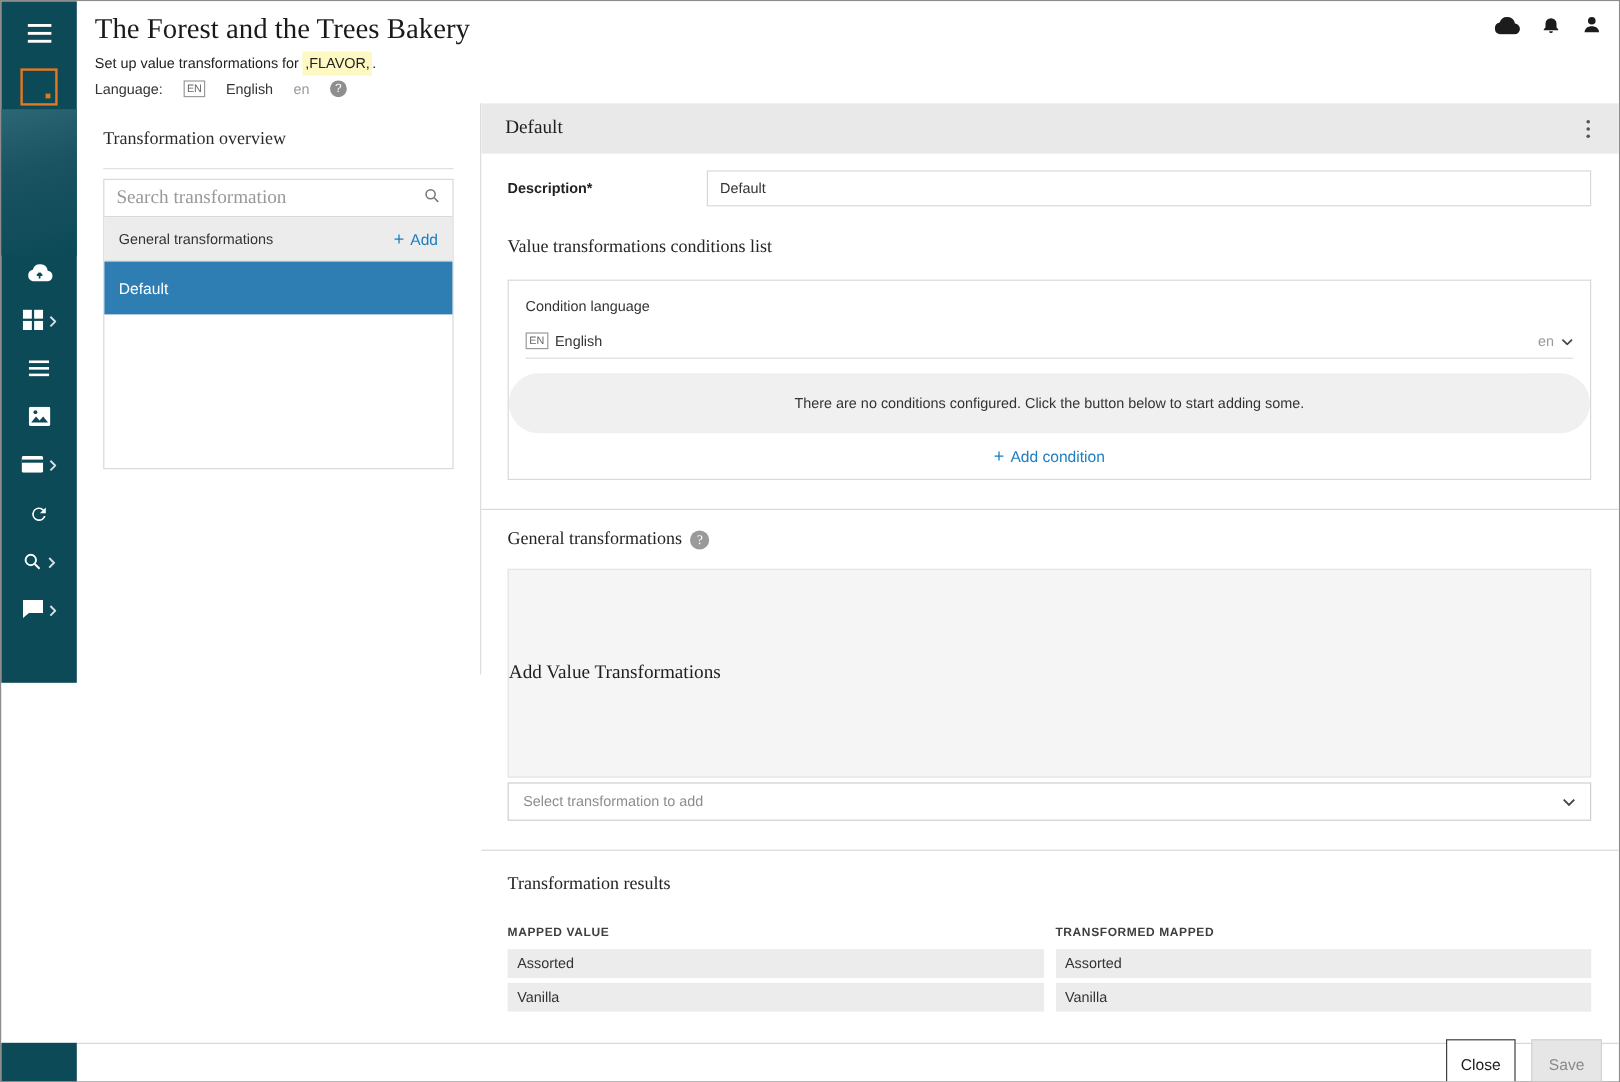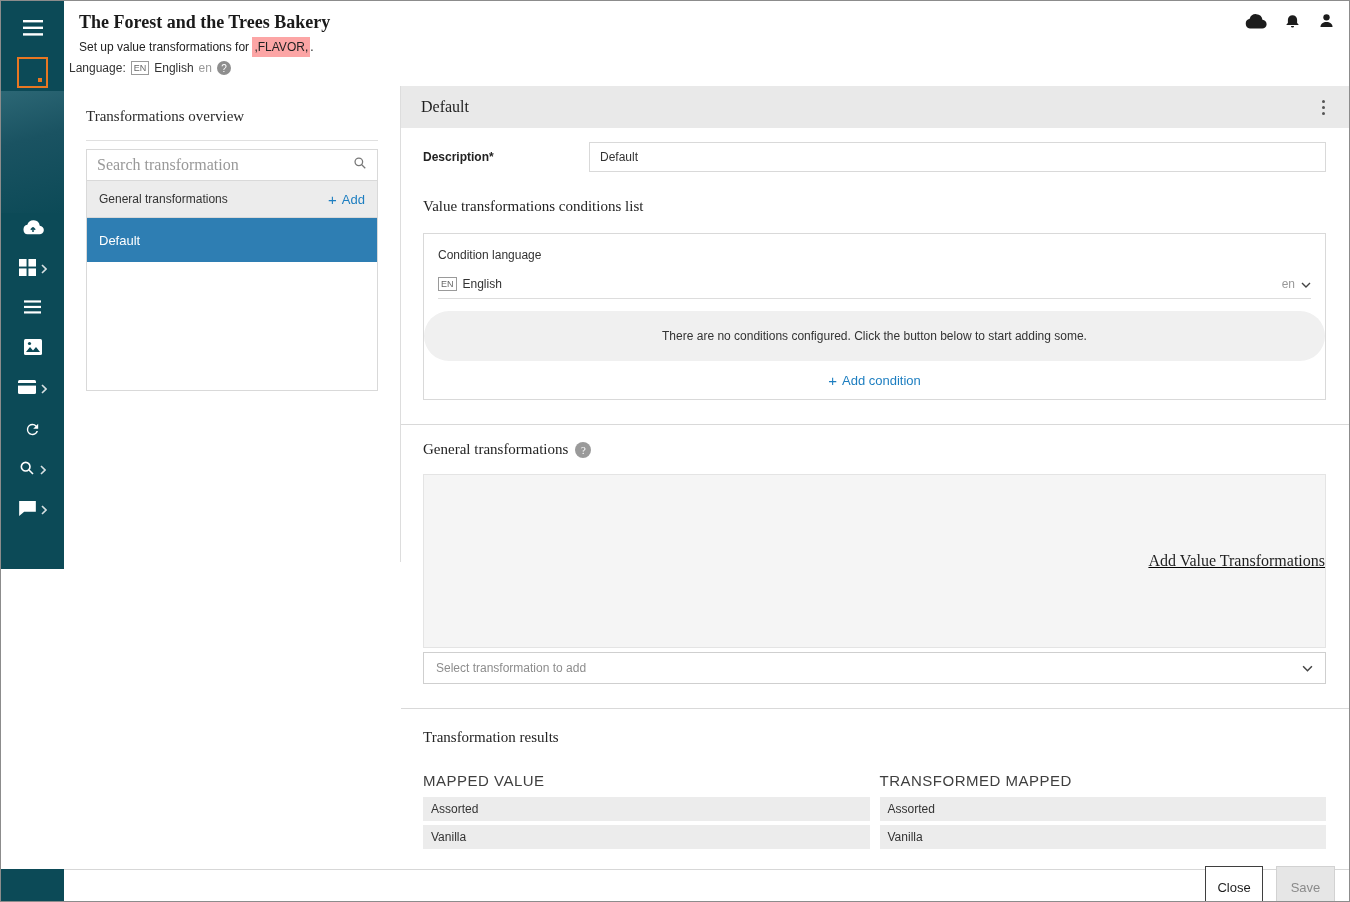--- a/index.html
+++ b/index.html
@@ -12,24 +12,24 @@
   .sidebar-photo { position:absolute; top:90px; left:0; width:63px; height:122px;
     background:linear-gradient(165deg,#2c6775 0%,#1a5362 40%,#0c4a57 100%); }
   .menu-toggle { position:absolute; top:14px; left:0; width:63px; height:30px; display:flex; align-items:center; justify-content:center; cursor:pointer; }
   .brand-logo { position:absolute; top:56px; left:16px; width:31px; height:31px; border:2px solid #e87722; cursor:pointer; }
   .brand-logo i { position:absolute; right:4px; bottom:4px; width:4px; height:4px; background:#e87722; }
   .side-item { position:absolute; left:0; width:63px; height:32px; display:flex; align-items:center; justify-content:center; gap:5px; cursor:pointer; }
   .sidebar-foot { position:absolute; left:0; top:868px; width:63px; height:34px; background:#0c4a57; z-index:6; }
 
   
   .topbar { position:absolute; left:63px; top:0; width:1287px; height:85px; background:#fff; }
-  .app-title { font-family:"Liberation Serif","DejaVu Serif",serif; font-weight:700; font-size:18px; color:#1a1a1a; padding:11px 0 0 15px; }
+  .app-title { font-family:"Liberation Serif","DejaVu Serif",serif; font-weight:400; font-size:24px; color:#1a1a1a; padding:11px 0 0 15px; }
   .subtitle { margin:7px 0 0 15px; font-size:12px; color:#222; }
-  .hl { background:#fca5a5; padding:3px 2px; }
-  .lang-line { margin:7px 0 0 5px; font-size:12px; color:#333; display:flex; align-items:center; gap:5px; }
+  .hl { background:#fef9c3; padding:3px 2px; }
+  .lang-line { margin:7px 0 0 15px; font-size:12px; color:#333; display:flex; align-items:center; gap:17px; }
   .badge { font-size:9px; border:1px solid #9a9a9a; color:#666; padding:0 2px; line-height:12px; display:inline-block; }
   .muted { color:#999; }
   .help-circle { width:14px; height:14px; border-radius:50%; background:#8e8e8e; color:#fff; font-size:10px; display:inline-flex; align-items:center; justify-content:center; cursor:pointer; }
   .help-circle.lg { width:16px; height:16px; font-size:11px; background:#9a9a9a; }
   .top-icons { position:absolute; right:16px; top:10px; display:flex; gap:17px; align-items:center; }
   .top-icons span { cursor:pointer; display:inline-flex; }
 
   
   .left-panel { position:absolute; left:63px; top:85px; width:337px; height:476px; background:#fff; border-right:1px solid #ddd; z-index:2; }
   .panel-title { font-family:"Liberation Serif","DejaVu Serif",serif; font-weight:400; font-size:15px; color:#2b2b2b; margin:22px 0 0 22px; }
@@ -62,29 +62,29 @@
   .cond-box { margin:18px 25px 0 22px; border:1px solid #d9d9d9; }
   .cond-label { padding:14px 14px 7px 14px; font-size:12px; color:#333; }
   .cond-lang-row { margin:0 14px; height:30px; display:flex; align-items:center; gap:6px; border-bottom:1px solid #ddd; font-size:12px; color:#333; cursor:pointer; }
   .cond-lang-right { margin-left:auto; display:flex; align-items:center; gap:6px; }
   .cond-empty { margin-top:12px; height:50px; background:#f0f0f0; display:flex; align-items:center; justify-content:center; font-size:12px; color:#333;border-radius:25px; }
   .cond-add { height:38px; display:flex; align-items:center; justify-content:center; }
   .cond-add .add-link { font-size:13px; }
 
   .divider { border:none; border-top:1px solid #d9d9d9; margin:24px 0 0 0; }
 
-  .gt-box { margin:16px 25px 0 22px; height:174px; background:#f5f5f5; border:1px solid #e4e4e4; display:flex; flex-direction:column; align-items:flex-end; justify-content:center; gap:15px;text-decoration:underline; }
+  .gt-box { margin:16px 25px 0 22px; height:174px; background:#f5f5f5; border:1px solid #e4e4e4; display:flex; flex-direction:column; align-items:flex-start; justify-content:center; gap:15px; }
   .gt-title { font-family:"Liberation Serif","DejaVu Serif",serif; font-size:16px; color:#1f1f1f; }
   .gt-sub { font-size:12px; color:#8a8a8a; }
 
   .select-box { margin:4px 25px 0 22px; height:32px; border:1px solid #cfcfcf; background:#fff; display:flex; align-items:center; justify-content:space-between; padding:0 12px; font-size:12px; color:#8d8d8d; cursor:pointer; }
 
   .results { margin:26px 25px 0 22px; display:flex; gap:10px; }
   .results .col { flex:1; }
-  .col-header { font-size:15px; font-weight:normal; color:#3f3f3f; letter-spacing:.5px; margin-bottom:8px; }
+  .col-header { font-size:10px; font-weight:bold; color:#3f3f3f; letter-spacing:.5px; margin-bottom:8px; }
   .cell { height:22px; background:#ececec; display:flex; align-items:center; padding:12px 8px; font-size:12px; color:#333; margin-bottom:4px; }
 
   
   .footer { position:absolute; left:63px; right:0; top:868px; height:34px; background:#fff; border-top:1px solid #d7d7d7; z-index:5; }
   .footer-buttons { position:absolute; right:14px; top:2px; height:30px; display:flex; gap:13px; align-items:center; }
   .btn { height:42px; font-size:13px; font-family:inherit; cursor:pointer;text-align:center; }
   .btn-close { width:58px; background:#fff; border:1px solid #3f3f3f; color:#1c1c1c; }
   .btn-save { width:59px; background:#e6e6e6; border:1px solid #d2d2d2; color:#8b8b8b; }
 </style>
 </head>
@@ -232,21 +232,21 @@
       <span>
         <svg width="17" height="17" viewBox="0 0 24 24" fill="#1c1c1c">
             <circle cx="12" cy="7.5" r="4.5"></circle>
             <path d="M3.5 21c0-4.5 4-7 8.5-7s8.5 2.5 8.5 7z"></path>
           </svg>
       </span>
     </div>
   </header>
 
   <section class="left-panel">
-    <div class="panel-title">Transformations overview</div>
+    <div class="panel-title">Transformation overview</div>
     <hr class="panel-rule">
     <div class="panel-box">
       <div class="search-row">
         <input type="text" placeholder="Search transformation" style="">
         <span>
           <svg width="14" height="14" viewBox="0 0 24 24" fill="none" stroke="#777" stroke-width="2.2">
               <circle cx="10" cy="10" r="6.5"></circle>
               <path d="M15 15l6 6"></path>
             </svg>
         </span>

